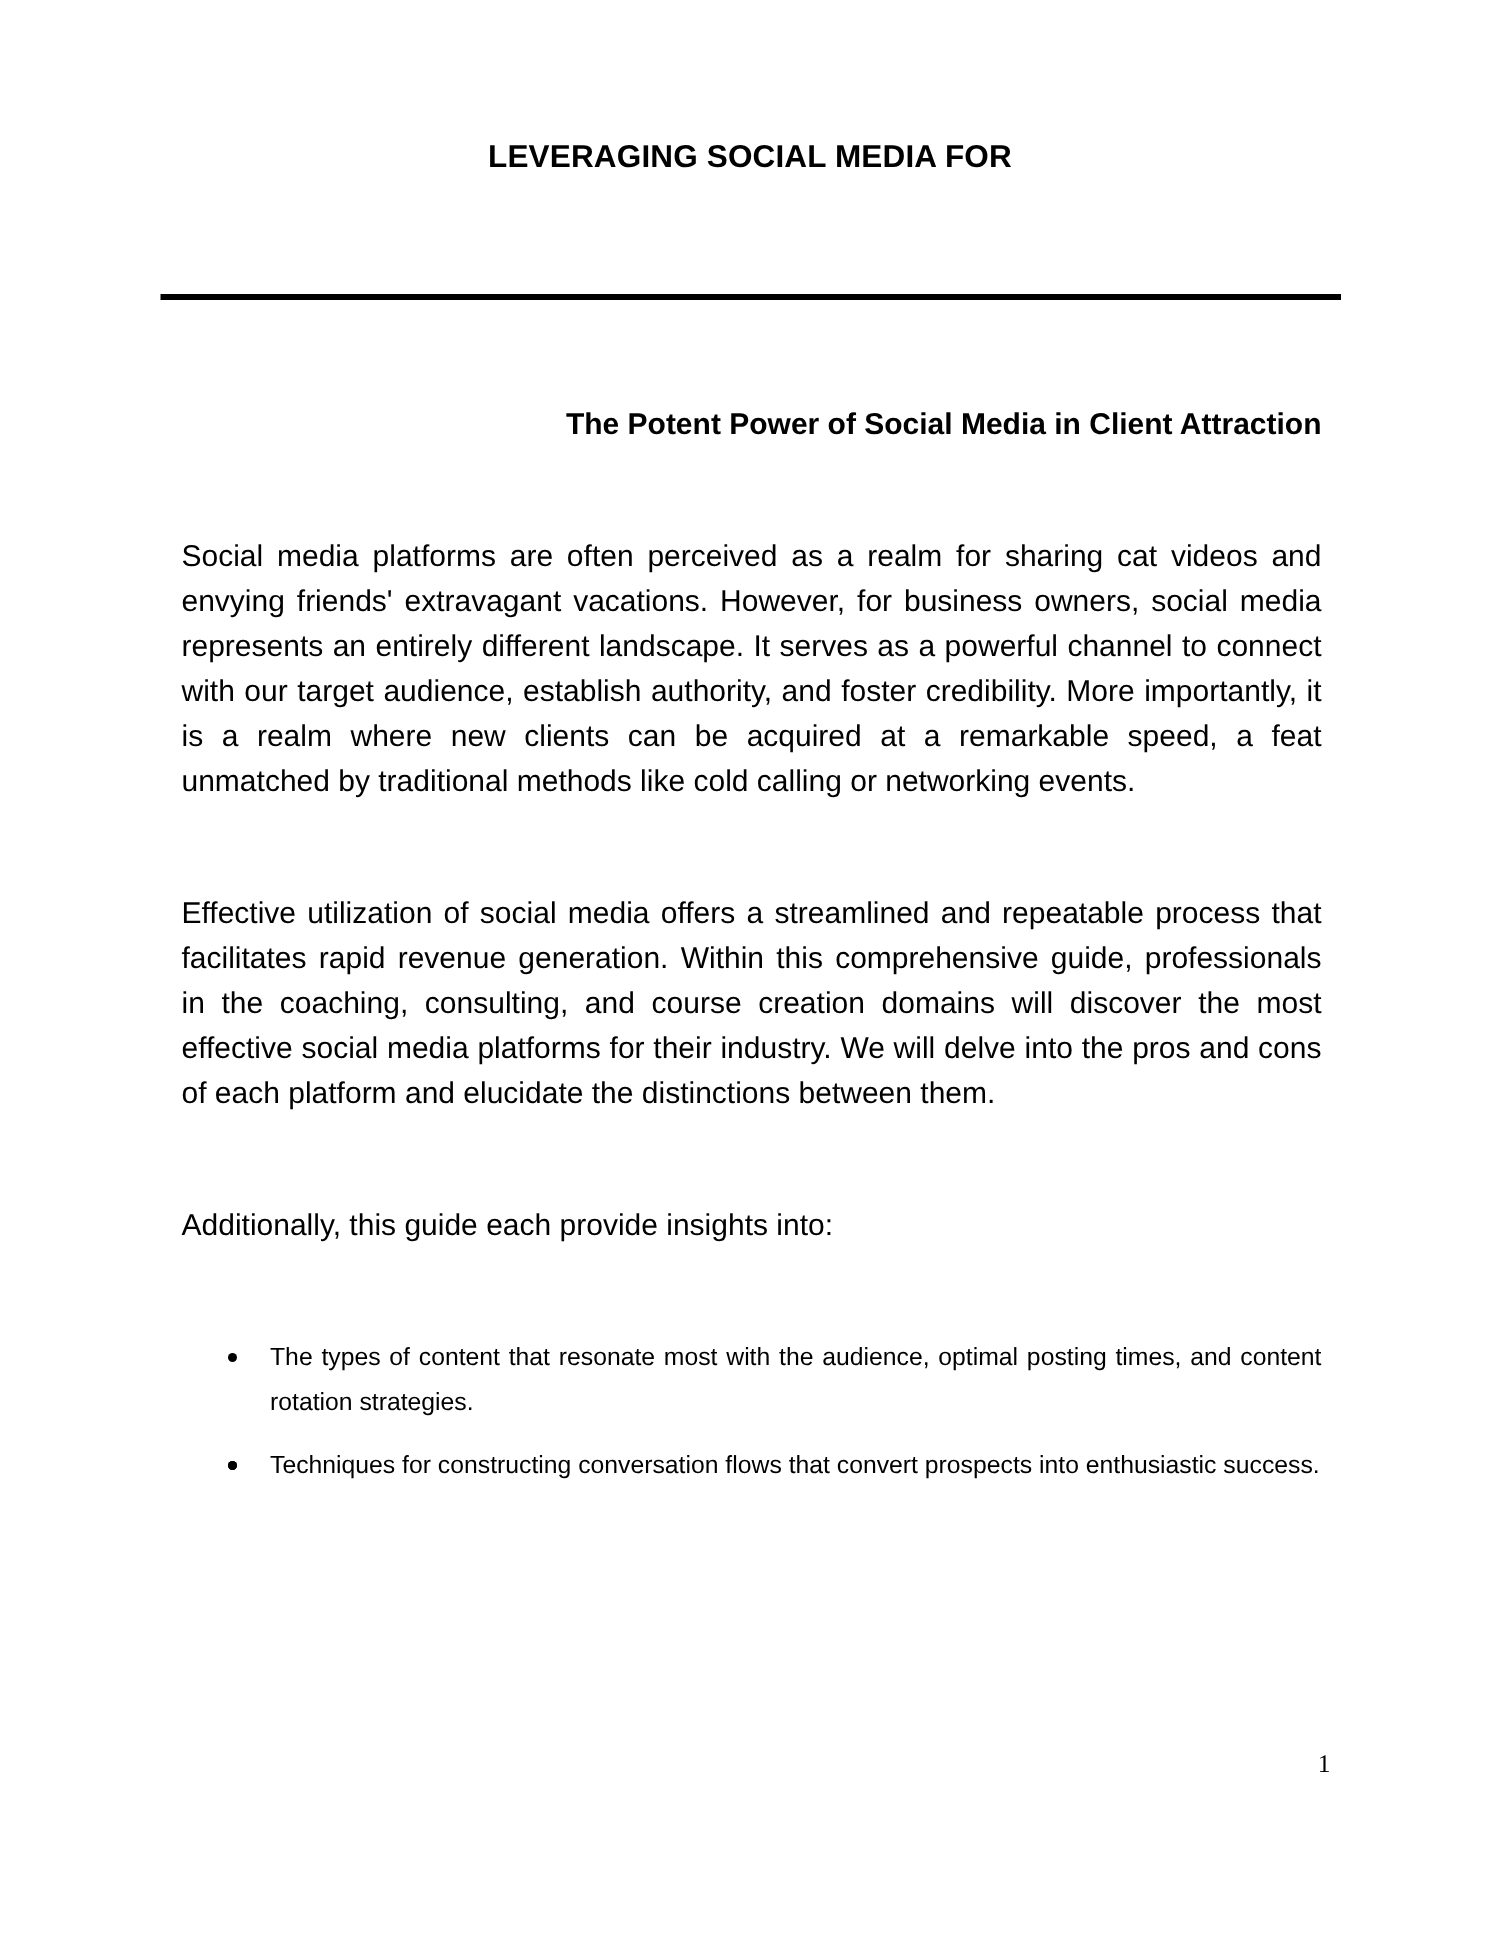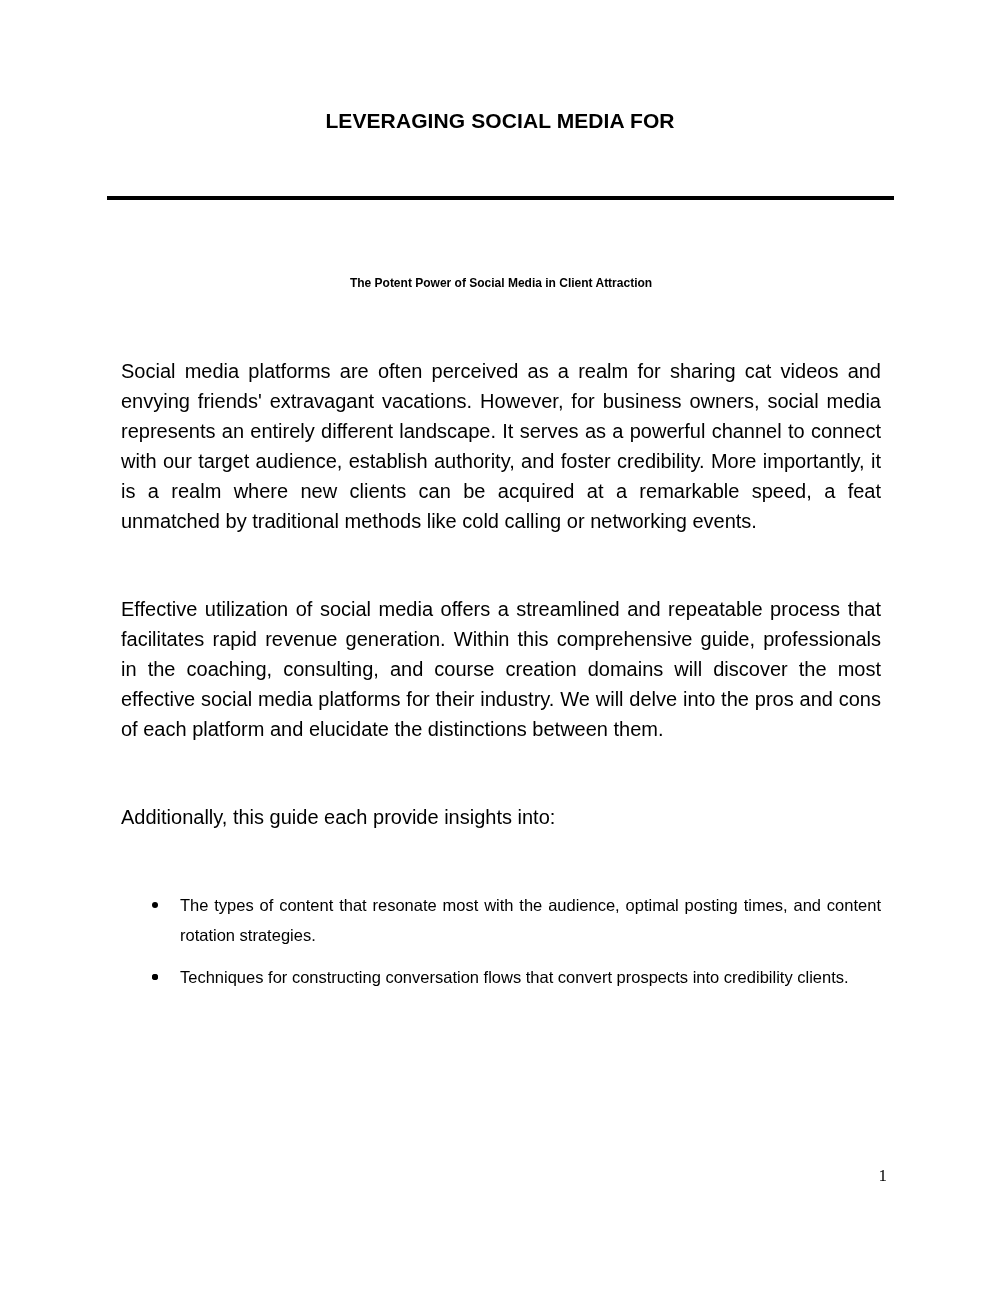--- a/index.html
+++ b/index.html
@@ -17,21 +17,21 @@
     overflow: hidden;
     font-family: "Liberation Sans", "DejaVu Sans", sans-serif;
     color: #000000;
     -webkit-font-smoothing: antialiased;
   }
 
   
   .doc-title {
     position: absolute;
     left: 107px;
-    top: 98px;
+    top: 82px;
     width: 786px;
     text-align: center;
     font-weight: bold;
     font-size: 21px;
     line-height: 46px;
     letter-spacing: 0.1px;
   }
   .doc-title .title-line {
     display: block;
     white-space: nowrap;
@@ -50,24 +50,24 @@
   
   .content {
     position: absolute;
     left: 121px;
     top: 268px;
     width: 760px;
   }
 
   .section-heading {
     font-weight: bold;
-    font-size: 12px;
+    font-size: 20px;
     line-height: 30px;
     margin: 0 0 0 0;
-    text-align: center;
+    text-align: right;
   }
 
   .body-par {
     font-size: 20px;
     line-height: 30px;
     text-align: justify;
     text-justify: inter-word;
     margin: 0;
     hyphens: none;
   }
@@ -143,21 +143,21 @@
     <ul class="bullet-list">
       <li class="bullet-item">
         <span class="bullet-marker"></span>
         <span>The types of content that resonate most with the audience, optimal posting times, and content rotation strategies.</span>
       </li>
       <li class="bullet-item">
         <span class="bullet-marker"></span>
       </li>
       <li class="bullet-item">
         <span class="bullet-marker"></span>
-        <span>Techniques for constructing conversation flows that convert prospects into credibility clients.</span>
+        <span>Techniques for constructing conversation flows that convert prospects into enthusiastic success.</span>
       </li>
     </ul>
 
   </div>
 
   <div class="page-number">1</div>
 
 </div>
 
 </body></html>

